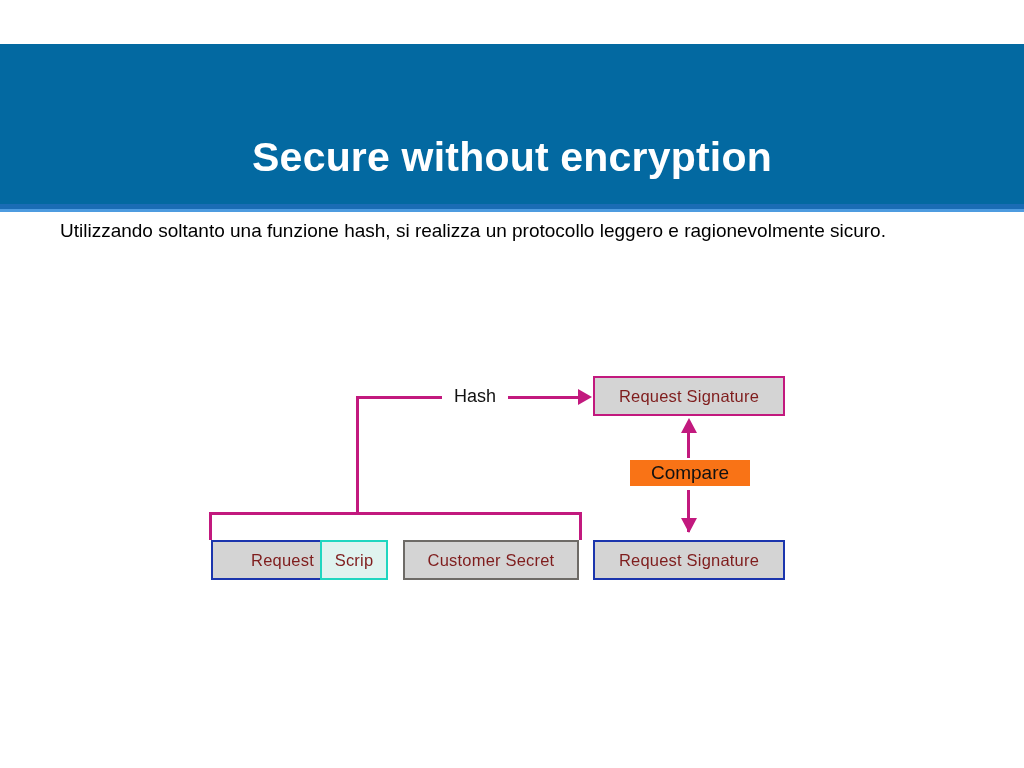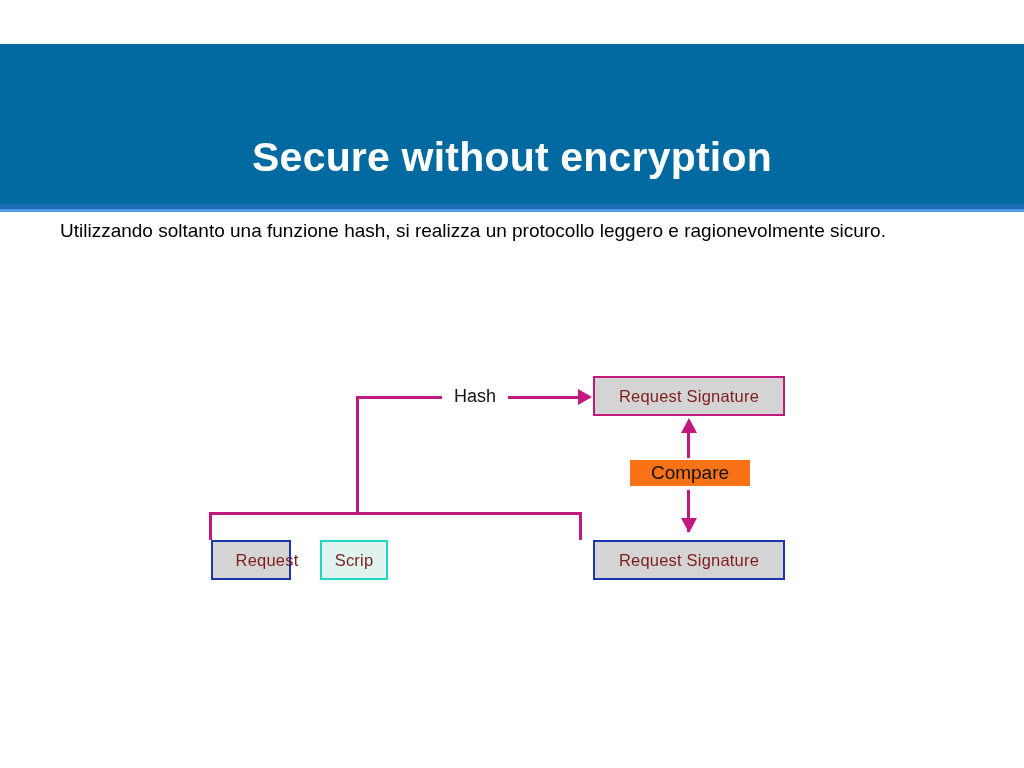--- a/index.html
+++ b/index.html
@@ -93,21 +93,21 @@
     letter-spacing: 0.2px;
   }
 
   .node-blue   { border: 2px solid #1b35ad; }
   .node-cyan   { border: 2px solid #1fd6c0; background: #dff3ef; }
   .node-gray   { border: 2px solid #6e6b67; }
   .node-pink   { border: 2px solid #c2197e; }
 
   
   .node-sig-top     { left: 403px; top: 16px;  width: 192px; height: 40px; }
-  .node-request     { left: 21px;  top: 180px; width: 80px;  height: 40px; padding-left: 32px; }
+  .node-request     { left: 21px;  top: 180px; width: 111px;  height: 40px; padding-left: 32px; }
   .node-scrip       { left: 130px; top: 180px; width: 68px;  height: 40px; }
   .node-secret      { left: 213px; top: 180px; width: 176px; height: 40px; }
   .node-sig-bottom  { left: 403px; top: 180px; width: 192px; height: 40px; }
 
   
   .wire {
     position: absolute;
     background: #c2197e;
   }
   .wire-h { height: 3px; }
@@ -196,20 +196,21 @@
 <div class="slide-body">Utilizzando soltanto una funzione hash, si realizza un protocollo leggero e ragionevolmente sicuro.</div>
 
 <div class="diagram">
 
   <div class="node node-pink node-sig-top">Request Signature</div>
 
   <div class="node node-blue node-request">Request</div>
 
   <div class="node node-cyan node-scrip">Scrip</div>
 
+  <div class="node node-gray node-secret">Customer Secret</div>
 
   <div class="node node-blue node-sig-bottom">Request Signature</div>
 
   <div class="wire wire-h bracket-bar"></div>
   <div class="wire wire-v bracket-stub-l"></div>
   <div class="wire wire-v bracket-stub-r"></div>
   <div class="wire wire-v bracket-riser"></div>
 
   <div class="wire wire-h hash-line-left"></div>
   <div class="wire wire-h hash-line-right"></div>

